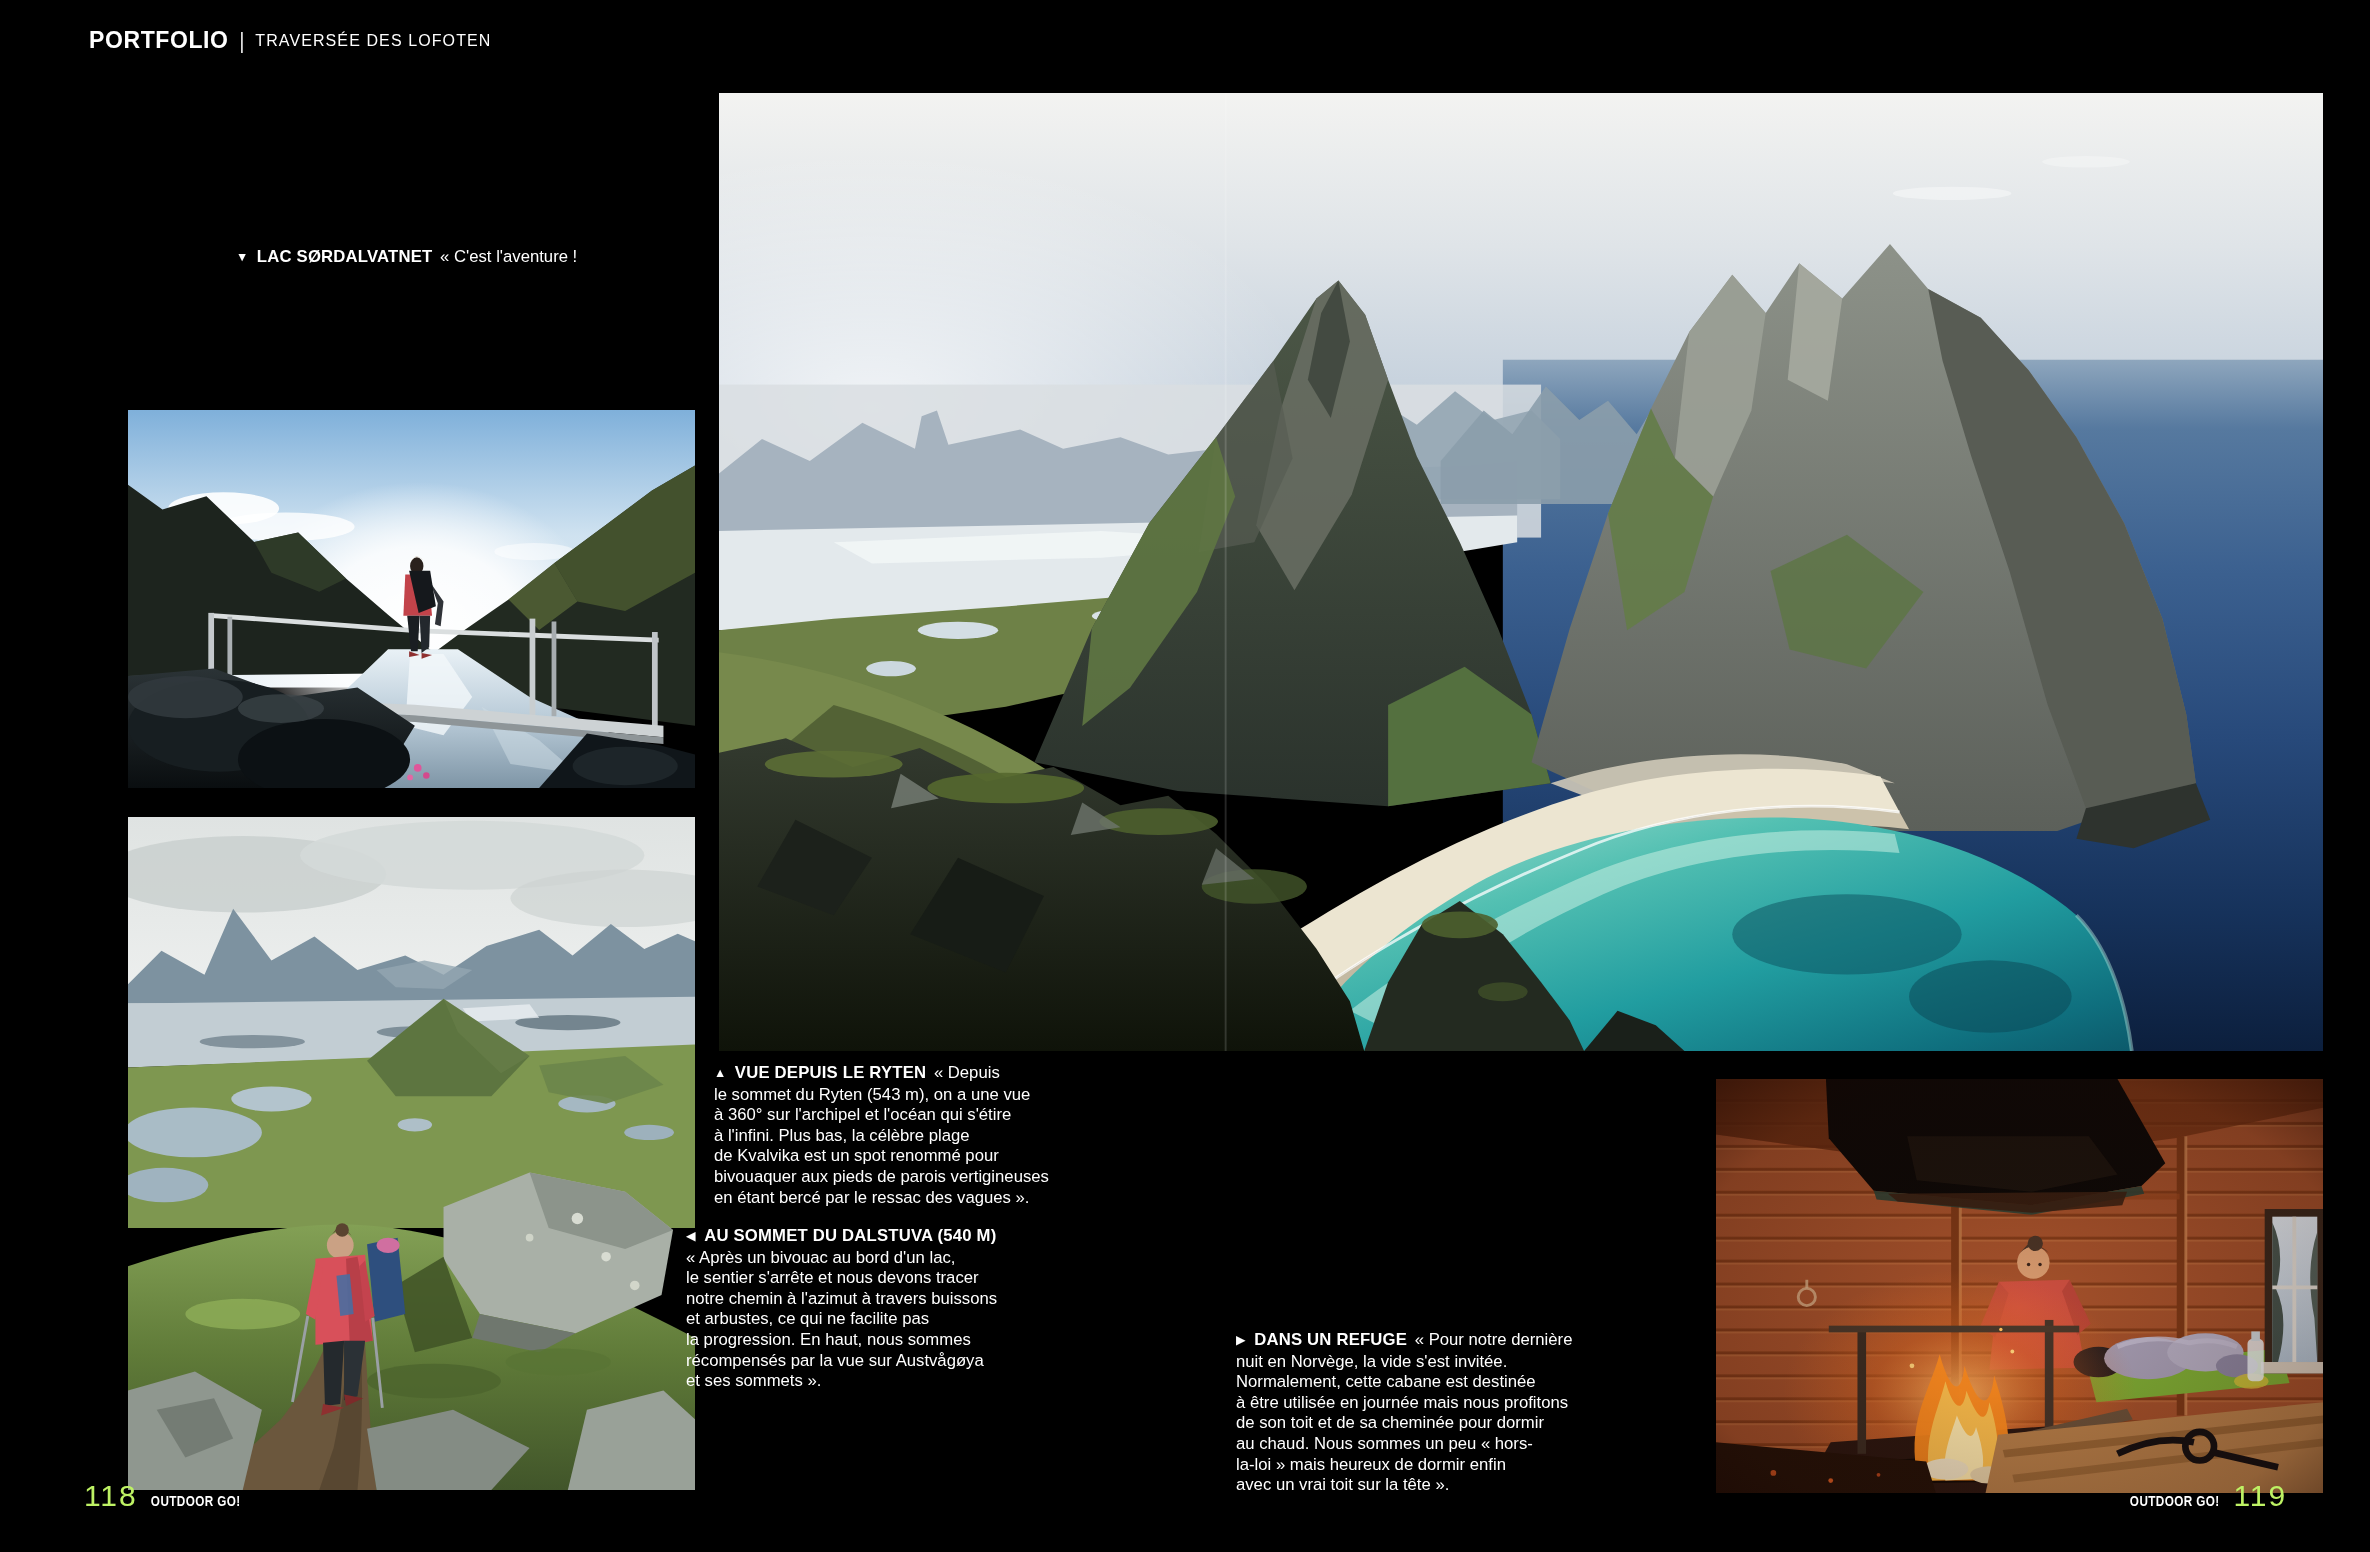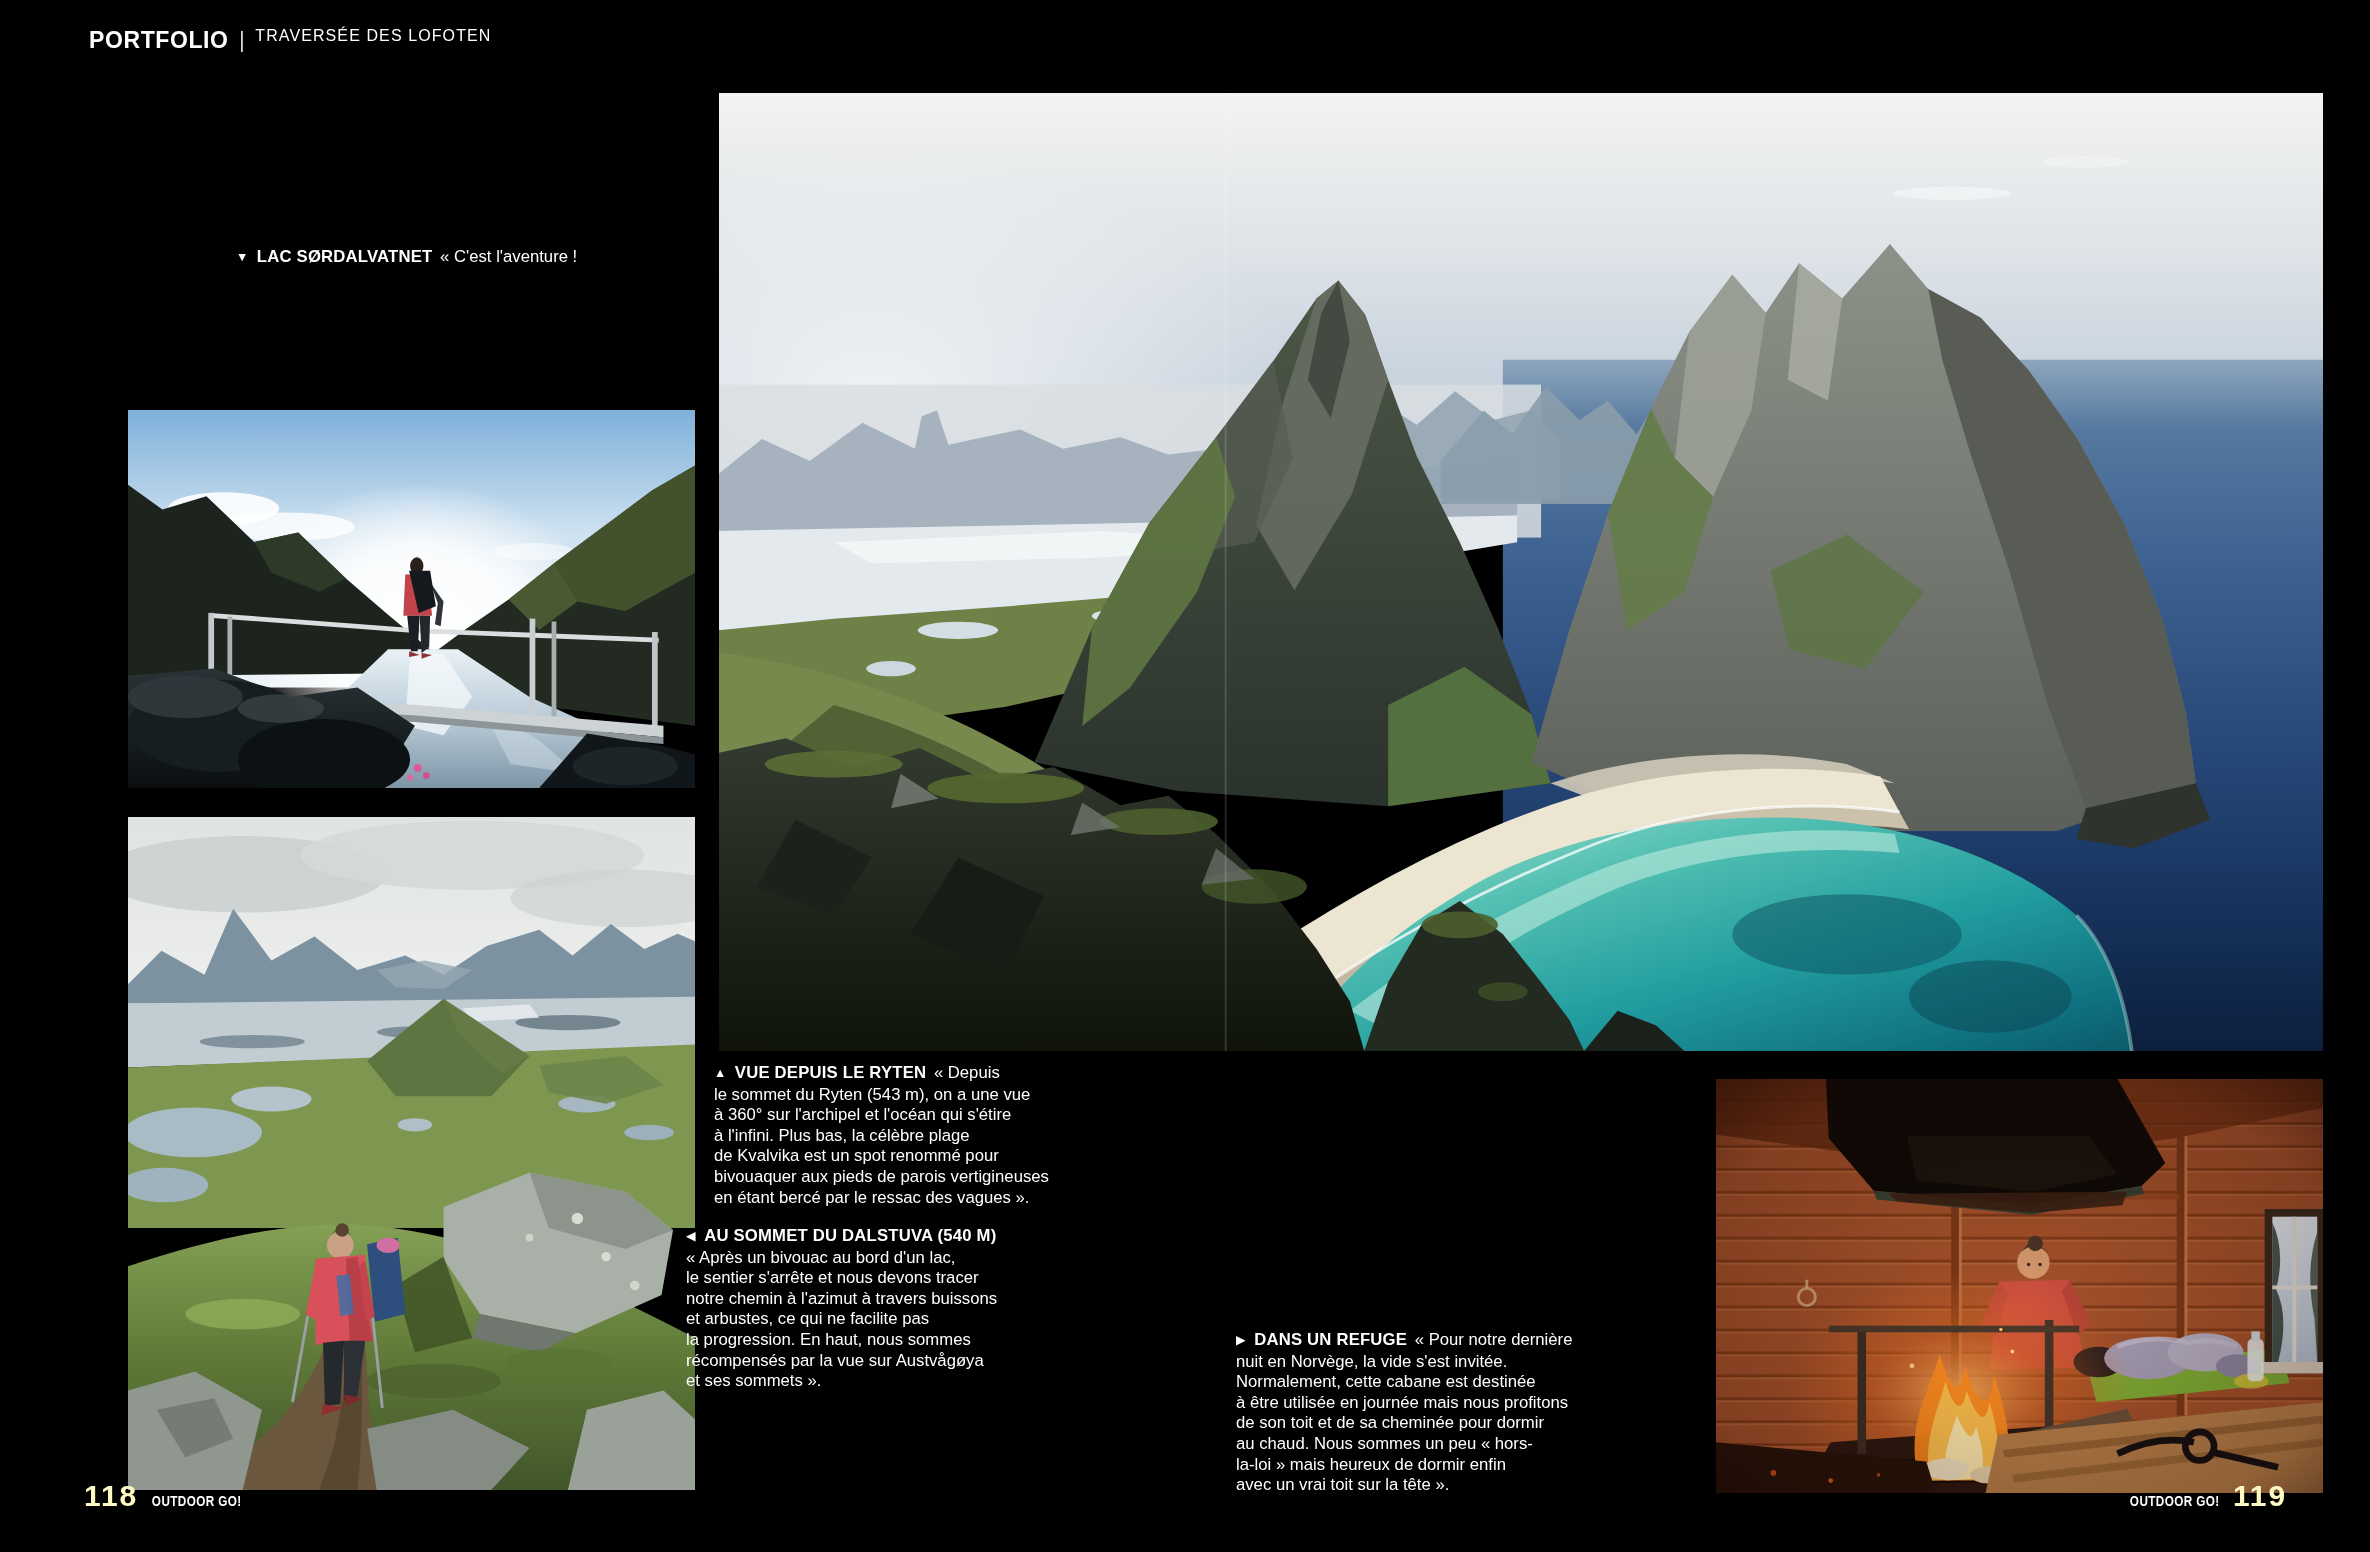--- a/index.html
+++ b/index.html
@@ -1,21 +1,21 @@
 <!DOCTYPE html>
 <html><head>
 <meta charset="utf-8">
 <style>
   html,body{margin:0;padding:0;background:#000;}
   #spread{
     position:relative;width:2371px;height:1552px;background:#000;overflow:hidden;
     font-family:"Liberation Sans",sans-serif;color:#fff;
   }
   
-  .header{position:absolute;left:89px;top:27px;display:flex;align-items:flex-start;white-space:nowrap;}
+  .header{position:absolute;left:89px;top:27px;display:flex;align-items:center;white-space:nowrap;}
   .header .section{font-weight:700;font-size:23px;letter-spacing:0.6px;}
   .header .divider{font-weight:300;font-size:22px;margin:0 10.5px;color:#ddd;}
   .header .title{font-weight:400;font-size:16px;letter-spacing:1.1px;}
   
   .photo{position:absolute;display:block;line-height:0;}
   .photo svg{display:block;width:100%;height:100%;}
   #photo-bridge{left:88px;top:394px;width:567px;height:378px;}
   #photo-ridge{left:88px;top:801px;width:567px;height:673px;}
   #photo-aerial{left:679px;top:77px;width:1604px;height:958px;}
   #photo-refuge{left:1676px;top:1063px;width:607px;height:414px;}
@@ -26,21 +26,21 @@
   .caption .marker{font-size:12.4px;display:inline-block;transform:translateY(-1.4px);margin-right:8.6px;}
   .caption .cap-title{font-weight:700;letter-spacing:0.2px;margin-right:7.6px;}
   .cap-right{text-align:left;}
   .cap-left{text-align:left;}
   #cap-lac{top:247px;right:1714px;width:421px;}
   #cap-ryten{left:686px;top:1063px;width:421px;margin-left:28px;}
   #cap-dalstuva{left:686px;top:1226px;width:421px;}
   #cap-refuge{top:1330px;right:714px;width:421px;}
   
   .footer{position:absolute;display:flex;align-items:baseline;top:1479px;}
-  .footer .pageno{font-size:30px;font-weight:700;letter-spacing:1.9px;color:#fef9c3;}
+  .footer .pageno{font-size:30px;font-weight:400;letter-spacing:1.9px;color:#bef264;}
   .footer .brand{font-size:14.3px;font-weight:700;letter-spacing:0.5px;display:inline-block;transform:scaleX(.82);}
   #footer-left{left:84px;}
   #footer-left .brand{margin-left:3.8px;transform-origin:left baseline;}
   #footer-right{right:84px;}
   #footer-right .brand{margin-right:3.8px;transform-origin:right baseline;}
 </style>
 </head>
 <body>
 
 <div id="spread">

